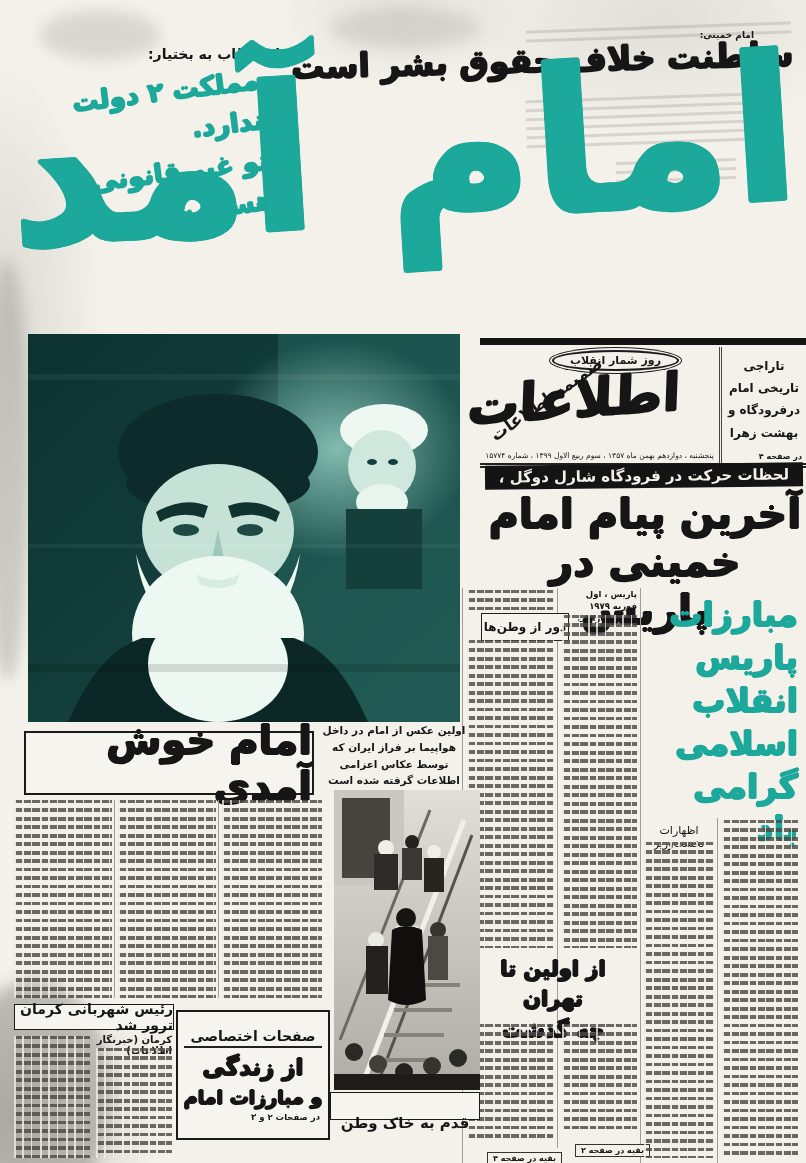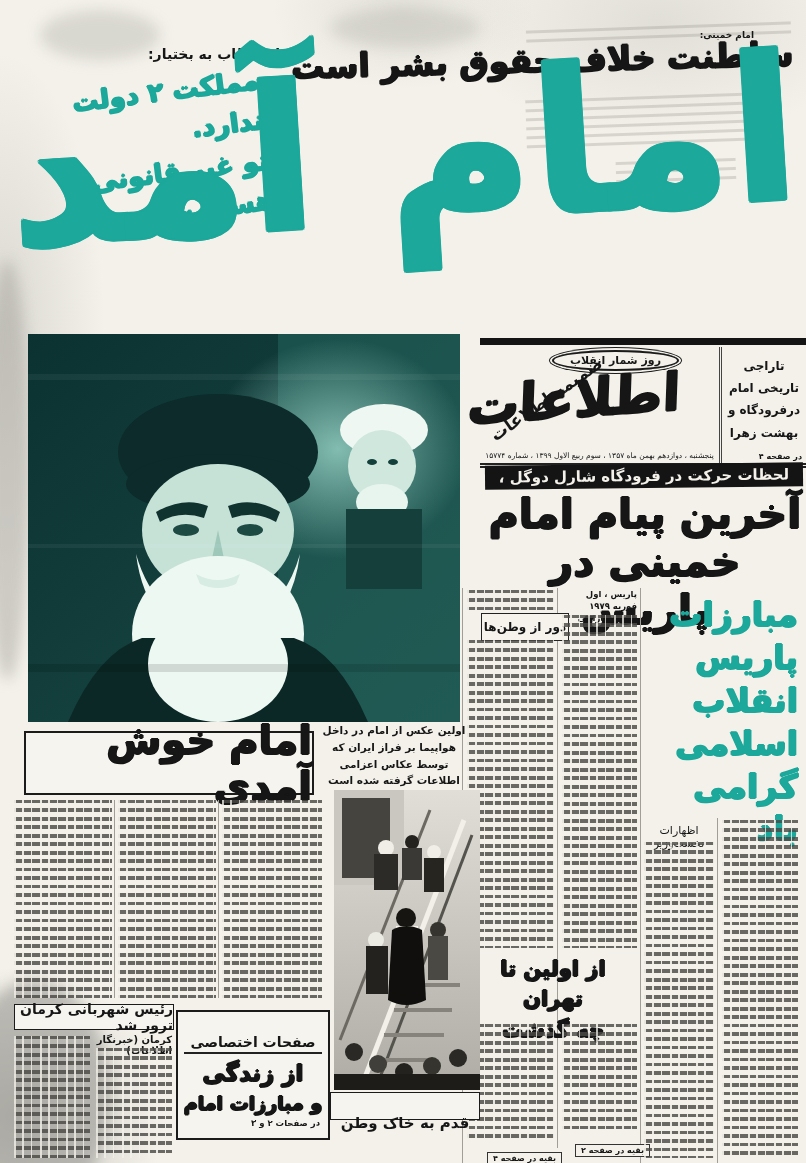--- a/index.html
+++ b/index.html
@@ -184,21 +184,21 @@
   <div class="abs vrule" style="left:218px;top:800px;height:198px;"></div>
 
   <div class="abs boxed" style="left:14px;top:1004px;width:158px;height:24px;display:flex;align-items:center;justify-content:center;border-width:1.5px;">
     <span style="font-size:14px;font-weight:bold;">رئیس شهربانی کرمان ترور شد</span>
   </div>
   <div class="abs" style="left:96px;top:1034px;width:76px;font-size:10px;font-weight:bold;text-align:right;">کرمان (خبرنگار اطلاعات)</div>
   <div class="abs sim" style="left:14px;top:1036px;width:76px;height:122px;"></div>
   <div class="abs sim" style="left:96px;top:1048px;width:76px;height:110px;"></div>
 
   <div class="abs boxed" style="left:176px;top:1010px;width:150px;height:126px;border-width:2.5px;text-align:center;position:absolute;">
-    <div style="font-size:14px;font-weight:bold;border-bottom:2px solid #222;display:inline-block;padding:4px 6px 2px;margin-top:18px;">صفحات اختصاصی</div>
+    <div style="font-size:14px;font-weight:bold;border-bottom:2px solid #222;display:inline-block;padding:4px 6px 2px;margin-top:12px;">صفحات اختصاصی</div>
     <div class="fat2" style="font-size:23px;font-weight:bold;margin-top:6px;">از زندگی</div>
     <div class="fat2" style="font-size:19px;font-weight:bold;margin-top:6px;">و مبارزات امام</div>
     <div style="font-size:8.5px;font-weight:bold;text-align:right;padding-right:8px;margin-top:4px;">در صفحات ۲ و ۳</div>
   </div>
 
   <div class="abs" style="left:334px;top:790px;width:146px;height:300px;">
     <svg width="146" height="300" viewBox="0 0 146 300" preserveAspectRatio="none">
       <defs>
         <linearGradient id="sg" x1="0" y1="0" x2="0" y2="1">
           <stop offset="0" stop-color="#e0ded7"></stop>

